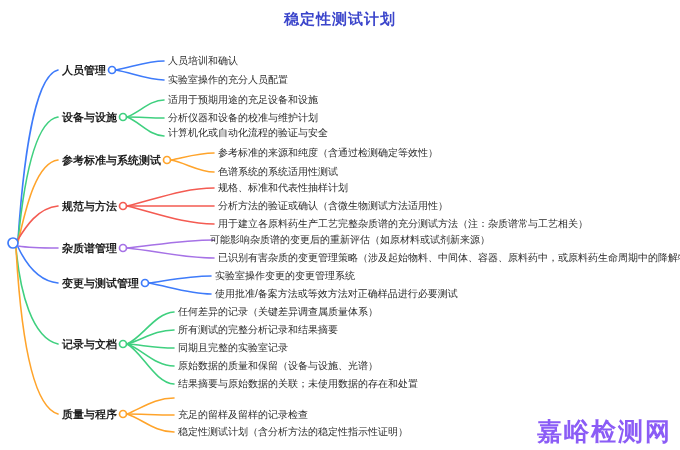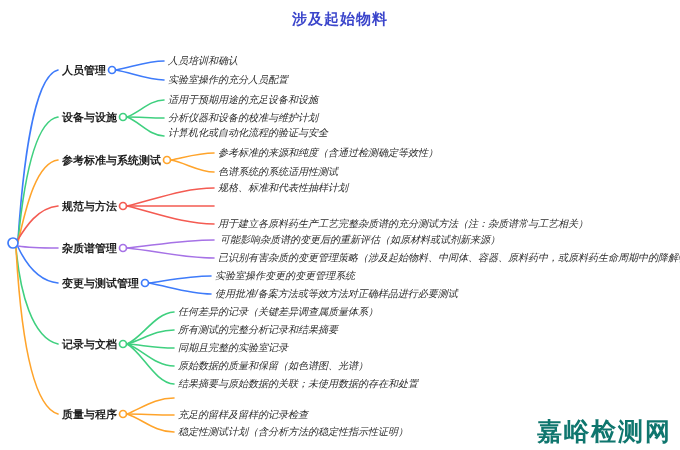--- a/index.html
+++ b/index.html
@@ -14,26 +14,26 @@
   .title{
     position:absolute;left:0;top:10px;width:680px;text-align:center;
     font-size:15px;font-weight:700;color:#3b45cb;letter-spacing:1px;
   }
   .blabel{
     position:absolute;transform:translateY(-50%);white-space:nowrap;
     font-size:11px;font-weight:600;color:#1f1f1f;line-height:1;text-align:center;
   }
   .leaf{
     position:absolute;transform:translateY(-50%);white-space:nowrap;
-    font-size:10px;font-weight:400;color:#2b2b2b;line-height:1;font-style:italic;
+    font-size:10px;font-weight:400;color:#2b2b2b;line-height:1;
   }
   .watermark{
     position:absolute;right:8px;bottom:6px;text-align:right;user-select:none;
   }
-  .wm1{font-size:25px;font-weight:700;color:#0f766e;letter-spacing:2px;line-height:1;margin-left:20px;}
+  .wm1{font-size:25px;font-weight:700;color:#8b5cf6;letter-spacing:2px;line-height:1;margin-left:20px;}
   .wm2{font-size:16px;font-weight:700;font-style:italic;color:#e0dede;letter-spacing:1px;line-height:1.3;}
 </style>
 </head>
 <body>
 
 <div class="stage">
 
   <svg class="links" viewBox="0 0 680 450">
 
     <path d="M18,240 C22,180 32,76 58,70" stroke="#3e7bfa"></path>
@@ -79,21 +79,21 @@
     <circle cx="112" cy="70" r="3.5" stroke="#3e7bfa"></circle>
     <circle cx="123" cy="117" r="3.5" stroke="#3fd07f"></circle>
     <circle cx="167" cy="160" r="3.5" stroke="#ffa42b"></circle>
     <circle cx="123" cy="206" r="3.5" stroke="#f45b52"></circle>
     <circle cx="123" cy="248" r="3.5" stroke="#a672e6"></circle>
     <circle cx="145" cy="283" r="3.5" stroke="#3e7bfa"></circle>
     <circle cx="123" cy="344" r="3.5" stroke="#3fd07f"></circle>
     <circle cx="123" cy="414" r="3.5" stroke="#ffa42b"></circle>
   </svg>
 
-  <div class="title">涉及起始物料</div>
+  <div class="title">稳定性测试计划</div>
 
   <div class="blabel" style="left:62px;top:70px">人员管理</div>
   <div class="blabel" style="left:62px;top:117px">设备与设施</div>
   <div class="blabel" style="left:62px;top:160px">参考标准与系统测试</div>
   <div class="blabel" style="left:62px;top:206px">规范与方法</div>
   <div class="blabel" style="left:62px;top:248px">杂质谱管理</div>
   <div class="blabel" style="left:62px;top:283px">变更与测试管理</div>
   <div class="blabel" style="left:62px;top:344px">记录与文档</div>
   <div class="blabel" style="left:62px;top:414px">质量与程序</div>
 
@@ -101,32 +101,33 @@
   <div class="leaf" style="left:168px;top:80px">实验室操作的充分人员配置</div>
 
   <div class="leaf" style="left:168px;top:100px">适用于预期用途的充足设备和设施</div>
   <div class="leaf" style="left:168px;top:118px">分析仪器和设备的校准与维护计划</div>
   <div class="leaf" style="left:168px;top:133px">计算机化或自动化流程的验证与安全</div>
 
   <div class="leaf" style="left:218px;top:153px">参考标准的来源和纯度（含通过检测确定等效性）</div>
   <div class="leaf" style="left:218px;top:172px">色谱系统的系统适用性测试</div>
 
   <div class="leaf" style="left:218px;top:188px">规格、标准和代表性抽样计划</div>
+  <div class="leaf" style="left:218px;top:206px">分析方法的验证或确认（含微生物测试方法适用性）</div>
   <div class="leaf" style="left:218px;top:224px">用于建立各原料药生产工艺完整杂质谱的充分测试方法（注：杂质谱常与工艺相关）</div>
 
-  <div class="leaf" style="left:220px;top:240px">可能影响杂质谱的变更后的重新评估（如原材料或试剂新来源）</div>
+  <div class="leaf" style="left:210px;top:240px">可能影响杂质谱的变更后的重新评估（如原材料或试剂新来源）</div>
   <div class="leaf" style="left:218px;top:258px">已识别有害杂质的变更管理策略（涉及起始物料、中间体、容器、原料药中，或原料药生命周期中的降解物）</div>
 
   <div class="leaf" style="left:215px;top:276px">实验室操作变更的变更管理系统</div>
   <div class="leaf" style="left:215px;top:294px">使用批准/备案方法或等效方法对正确样品进行必要测试</div>
 
   <div class="leaf" style="left:178px;top:312px">任何差异的记录（关键差异调查属质量体系）</div>
   <div class="leaf" style="left:178px;top:330px">所有测试的完整分析记录和结果摘要</div>
   <div class="leaf" style="left:178px;top:348px">同期且完整的实验室记录</div>
-  <div class="leaf" style="left:178px;top:366px">原始数据的质量和保留（如色谱图、光谱）</div>
+  <div class="leaf" style="left:178px;top:366px">原始数据的质量和保留（设备与设施、光谱）</div>
   <div class="leaf" style="left:178px;top:384px">结果摘要与原始数据的关联；未使用数据的存在和处置</div>
 
   <div class="leaf" style="left:178px;top:415px">充足的留样及留样的记录检查</div>
   <div class="leaf" style="left:178px;top:432px">稳定性测试计划（含分析方法的稳定性指示性证明）</div>
 
   <div class="watermark">
     <div class="wm1">嘉峪检测网</div>
   </div>
 
 </div>

